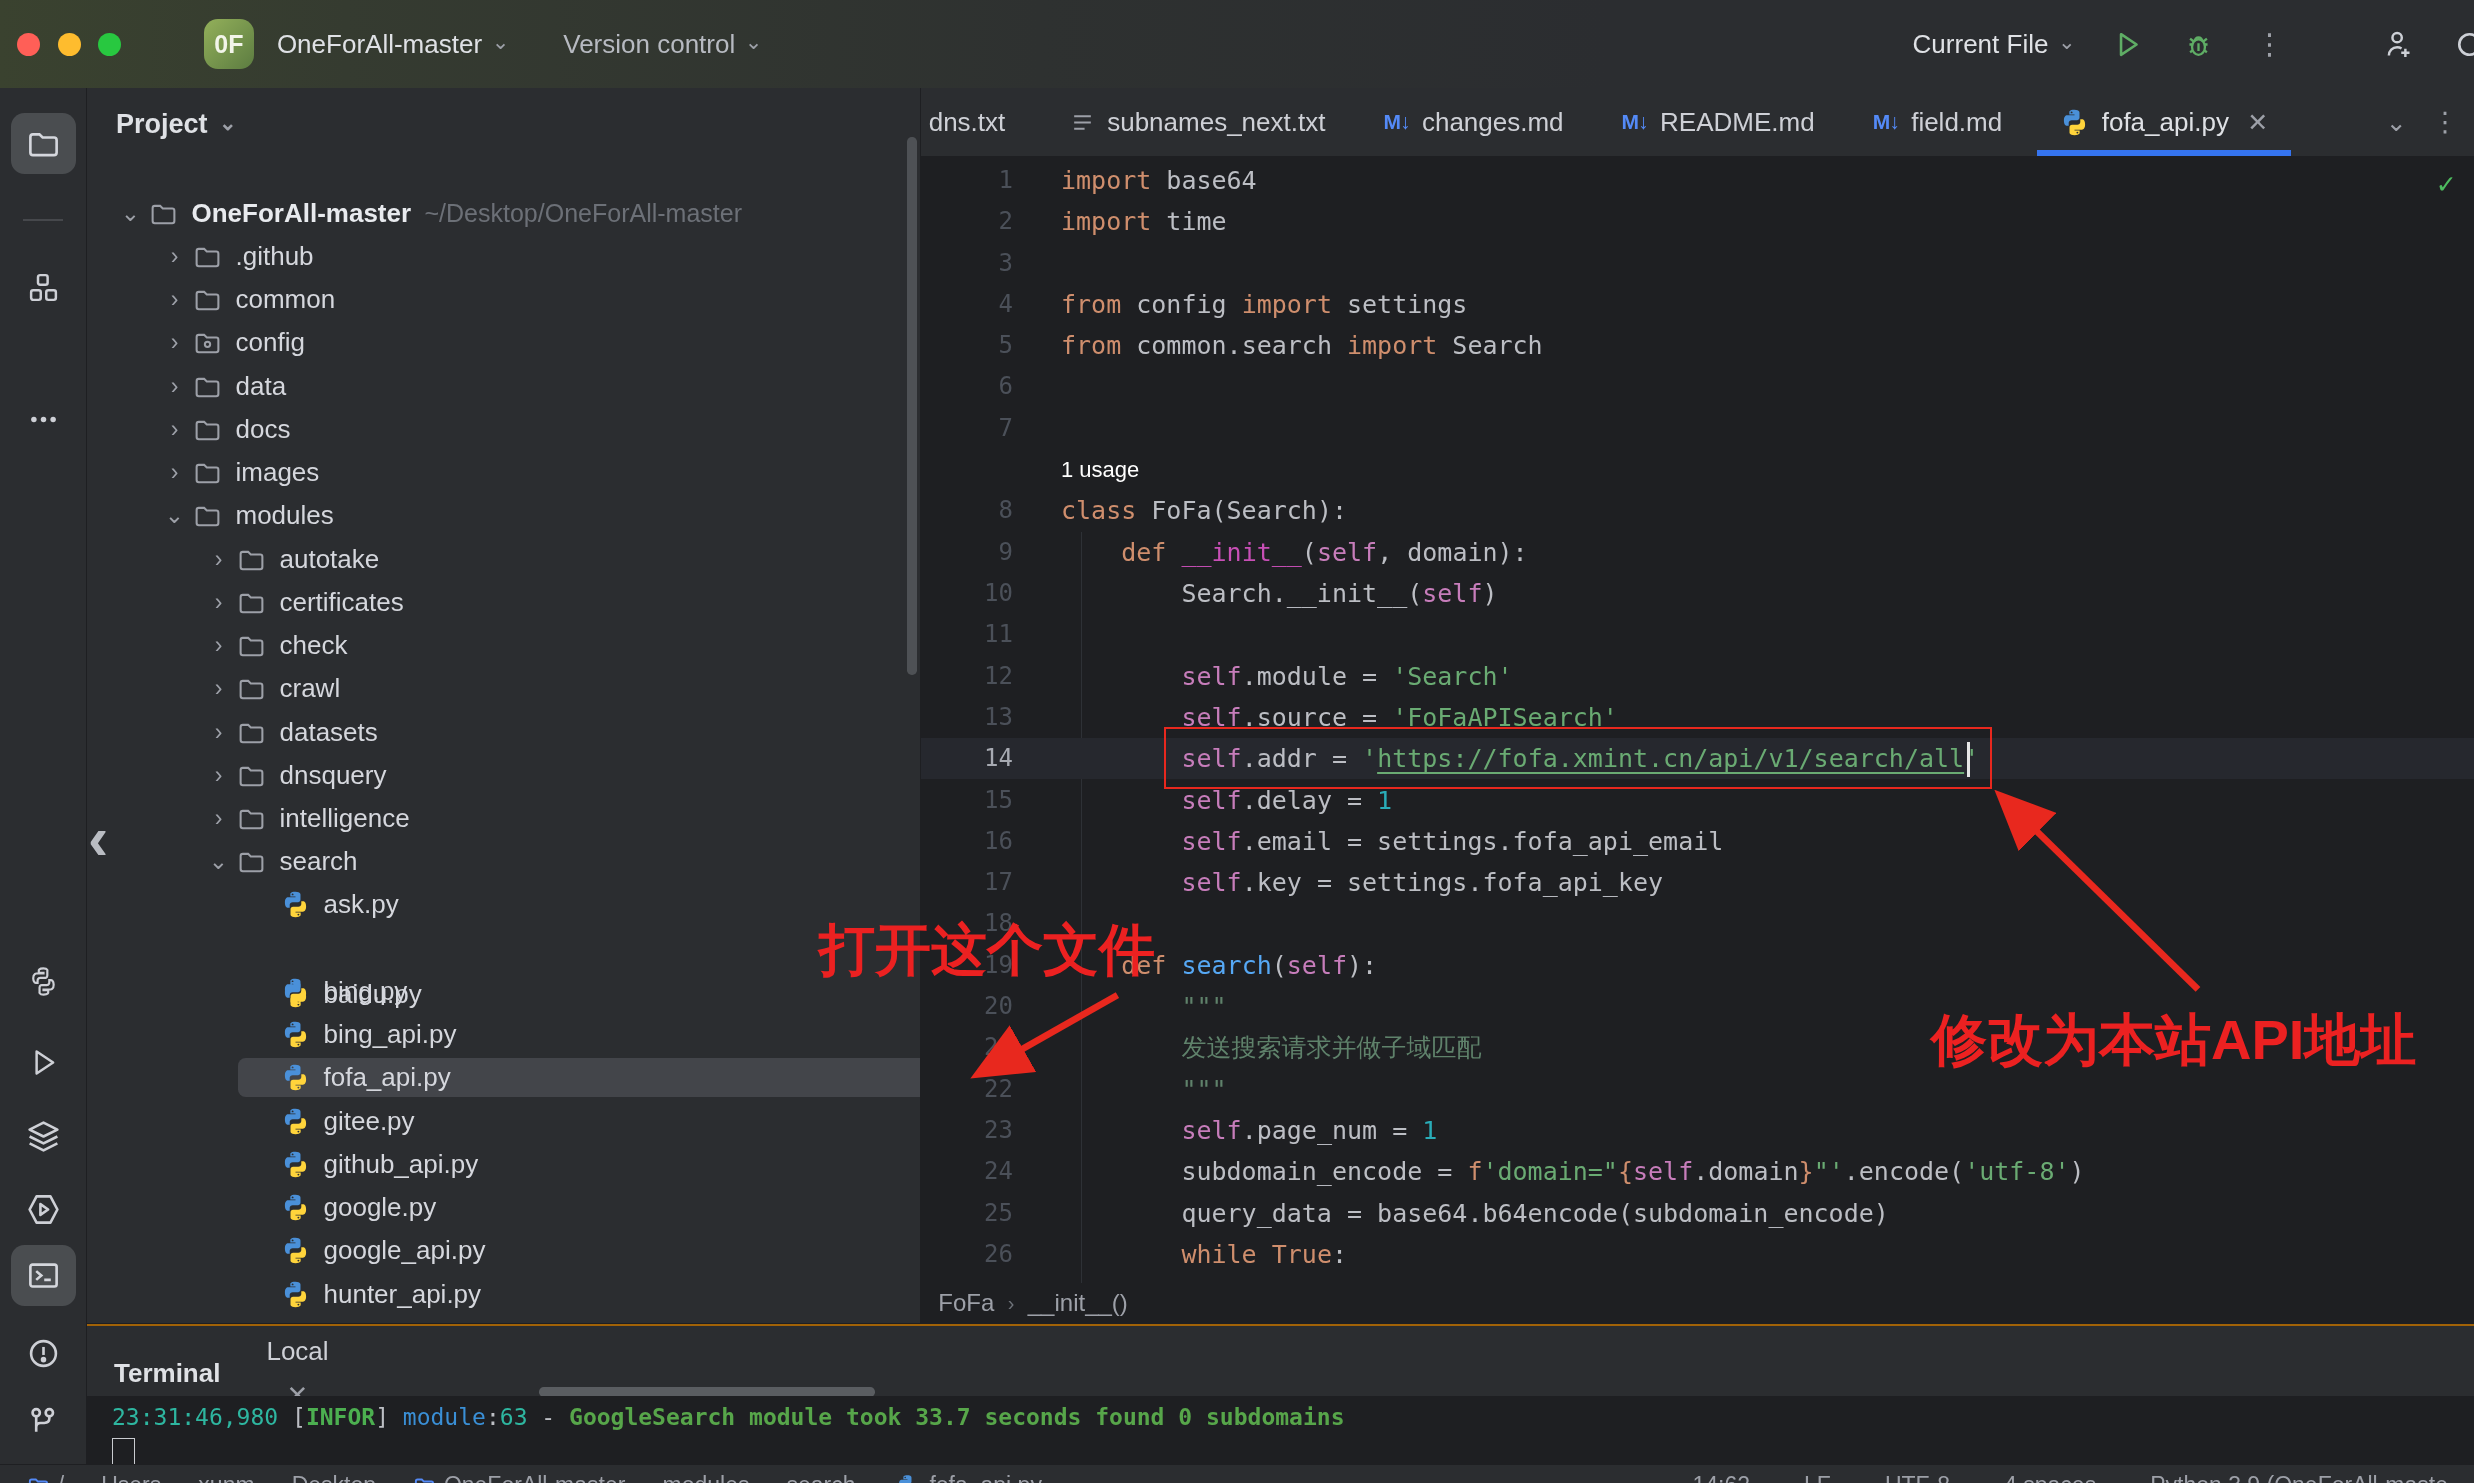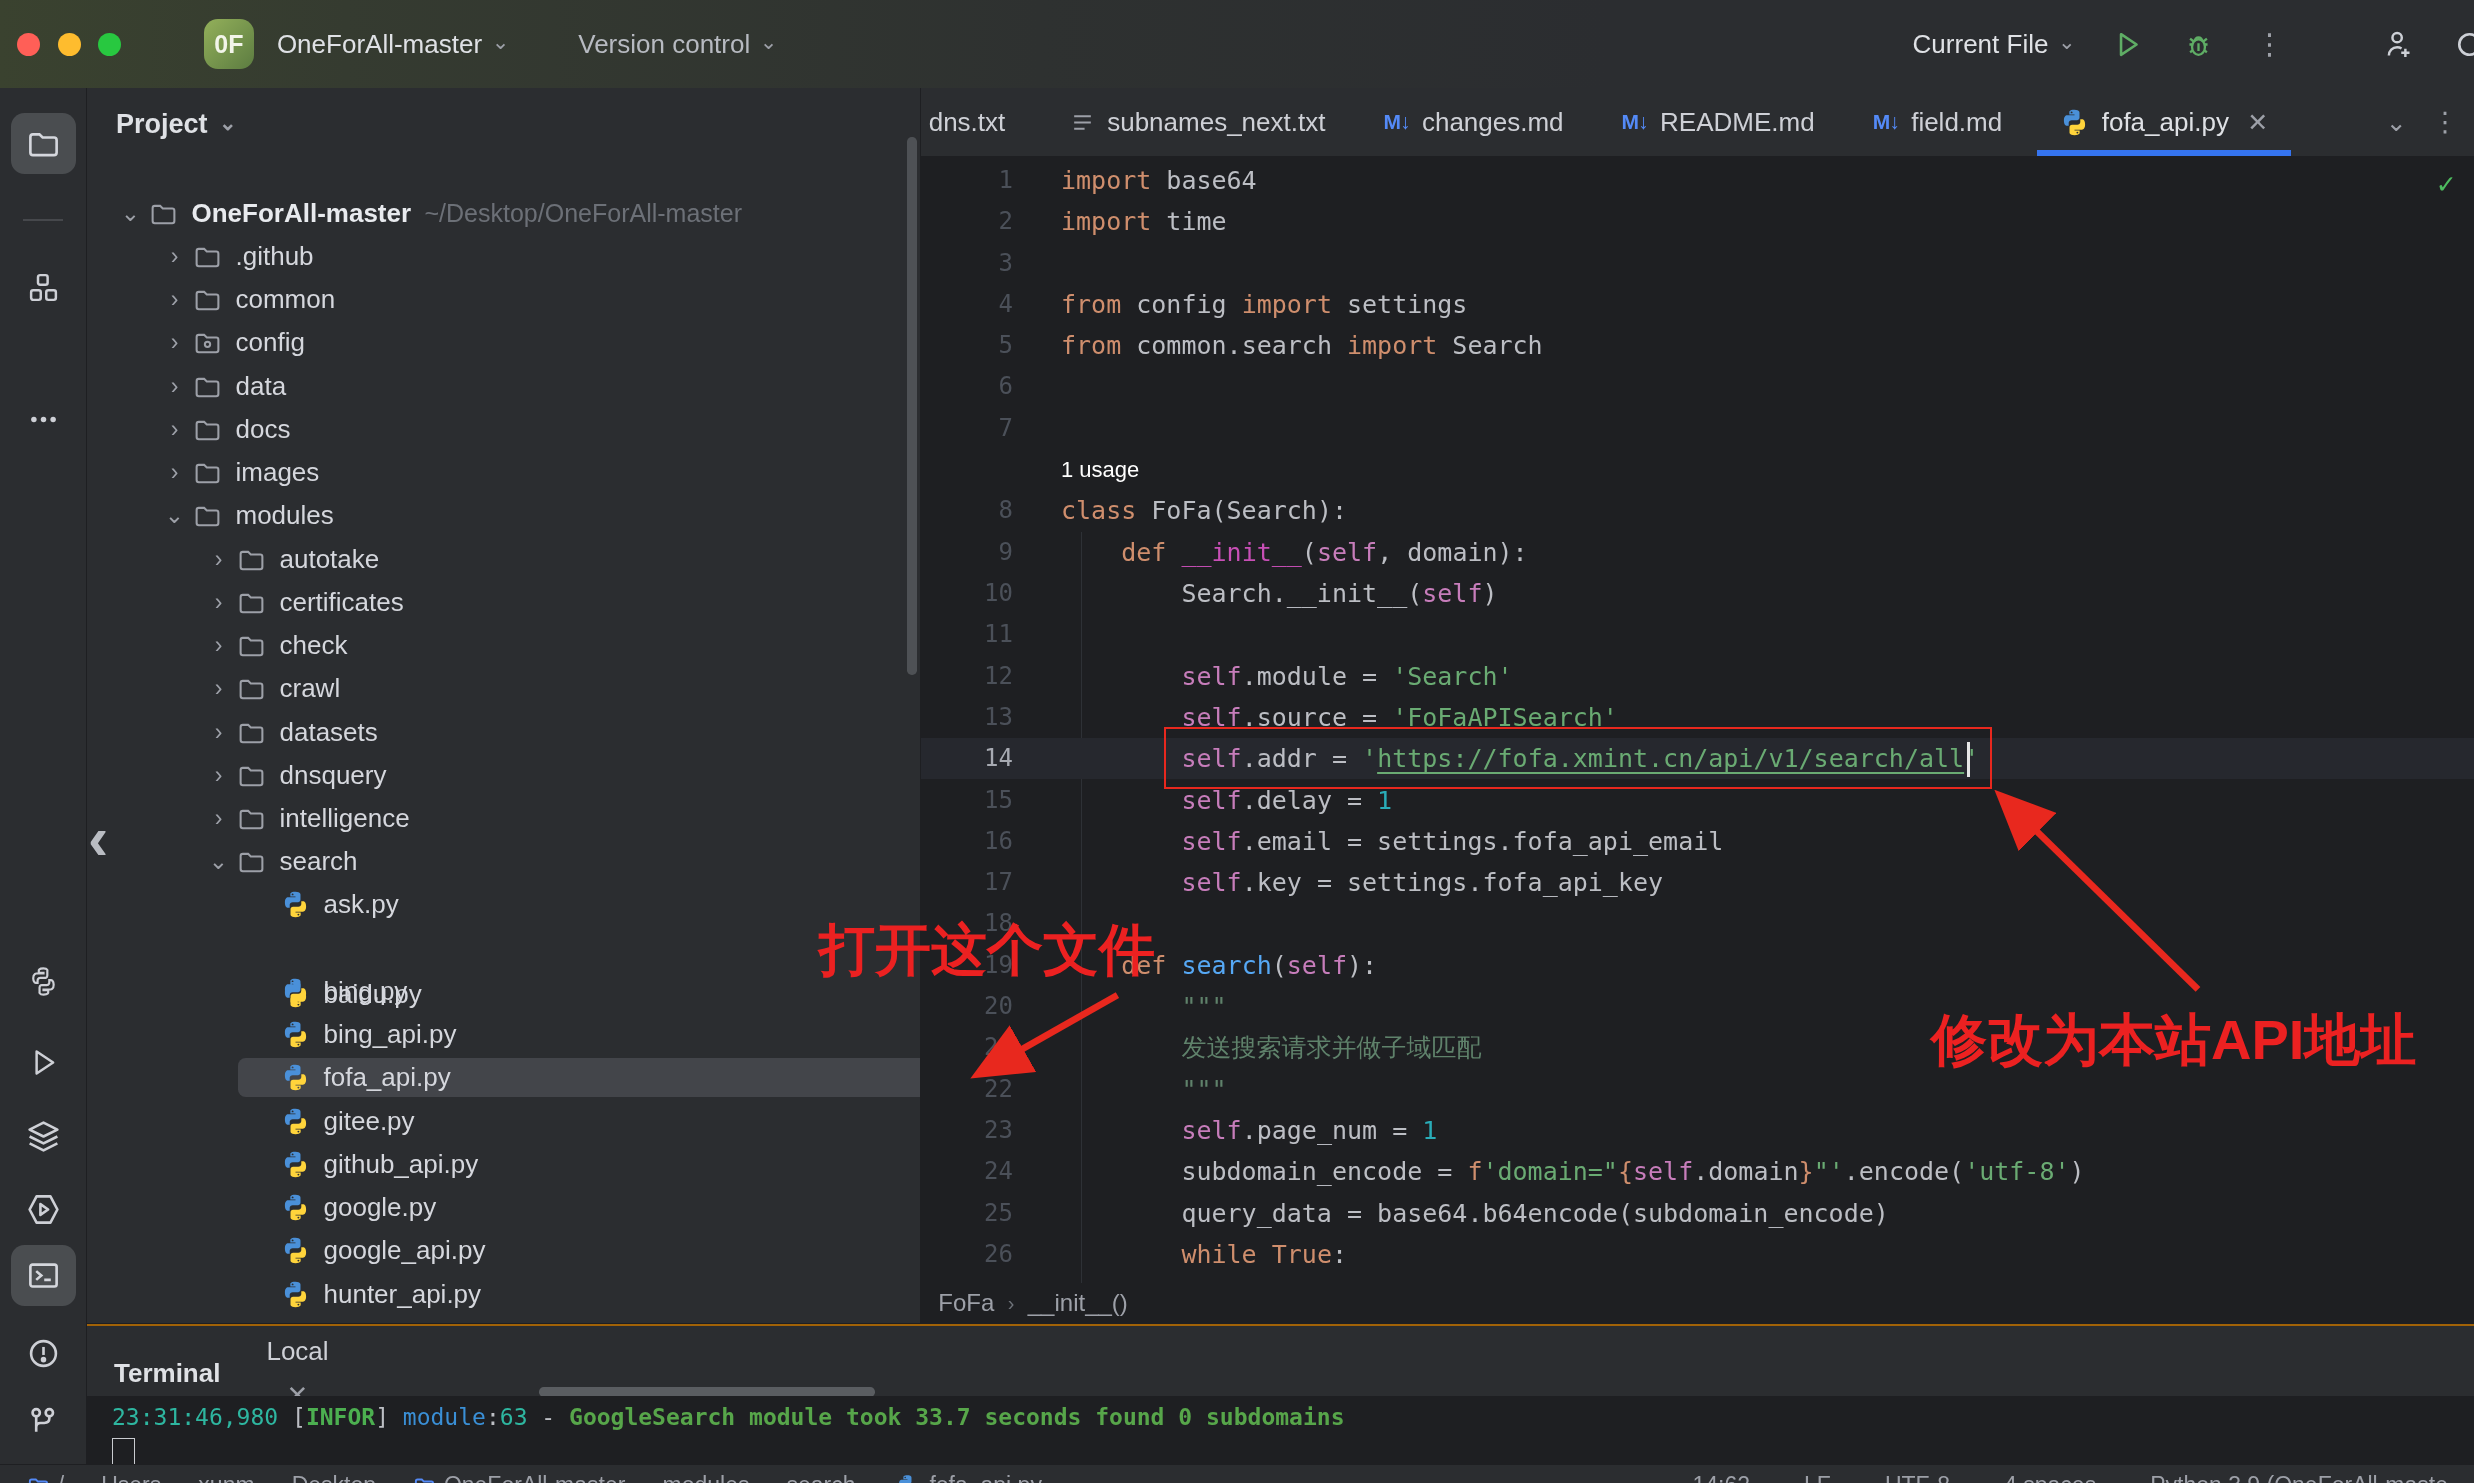--- a/index.html
+++ b/index.html
@@ -11,21 +11,21 @@
   .abs{position:absolute;}
   
   #titlebar{left:0;top:0;width:2475px;height:88px;
     background:linear-gradient(90deg,#3a422f 0%,#353b30 14%,#2e3130 42%,#2b2d30 65%,#2b2d30 100%);
     border-bottom:1px solid #1e1f22;display:flex;align-items:center;}
   .light{width:23px;height:23px;border-radius:50%;margin-left:17.3px;}
   #of-badge{width:50px;height:50px;border-radius:14px;margin-left:83px;
     background:linear-gradient(135deg,#93b05a,#5c7c41);color:#f2f5e9;font-weight:bold;
     font-size:25px;display:flex;align-items:center;justify-content:center;}
   .tb-item{color:#dfe1e5;font-size:26px;margin-left:23px;display:flex;align-items:center;gap:9.6px;}
-  .tb-item.dim{color:#b7bac1;margin-left:69px;}
+  .tb-item.dim{color:#b7bac1;margin-left:54px;}
   .chev{color:#9da0a8;font-size:21px;transform:translateY(-1.9px);}
   #tb-right{margin-left:auto;display:flex;align-items:center;gap:33px;margin-right:13.4px;}
   .tb-ic{width:38px;height:38px;display:flex;align-items:center;justify-content:center;}
   
   #stripe{left:0;top:88px;width:86px;height:1395px;background:#2b2d30;border-right:1px solid #1e1f22;}
   .st-ic{position:absolute;left:10.6px;width:65px;height:61px;border-radius:13.4px;
     display:flex;align-items:center;justify-content:center;color:#ced0d6;}
   .st-ic.active{background:#4a4d50;}
   .st-div{position:absolute;left:23px;width:40px;height:1.9px;background:#46484c;}
   

